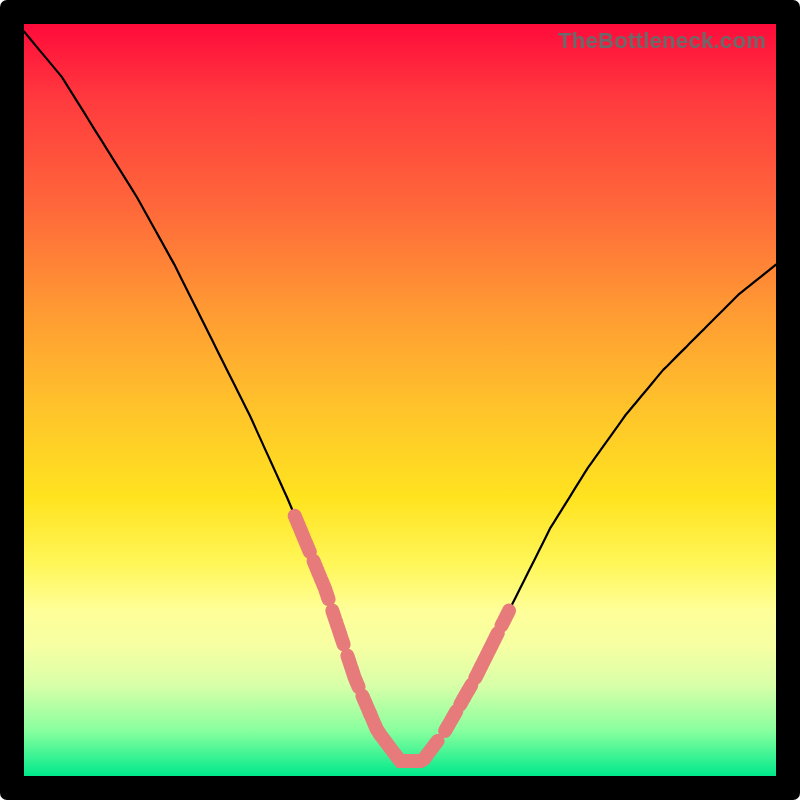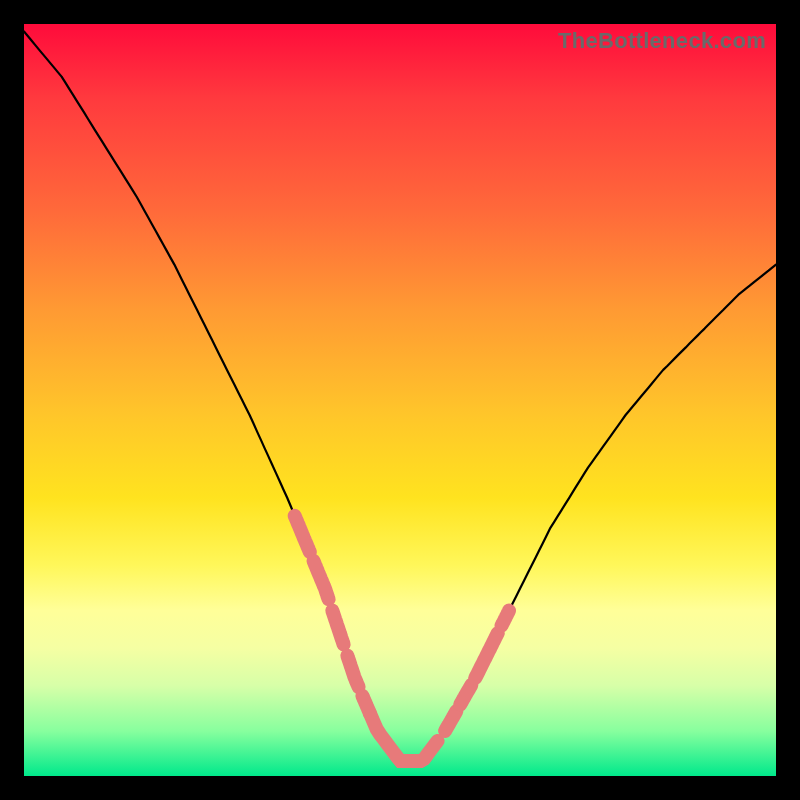--- a/index.html
+++ b/index.html
@@ -9,20 +9,21 @@
     height: 800px;
     overflow: hidden;
     font-family: Arial, Helvetica, sans-serif;
   }
   .frame {
     position: relative;
     width: 800px;
     height: 800px;
     background: #000000;
     box-sizing: border-box;
+    border-radius: 7px;
   }
   .plot-area {
     position: absolute;
     left: 24px;
     top: 24px;
     width: 752px;
     height: 752px;
     
     background: linear-gradient(
       to bottom,

